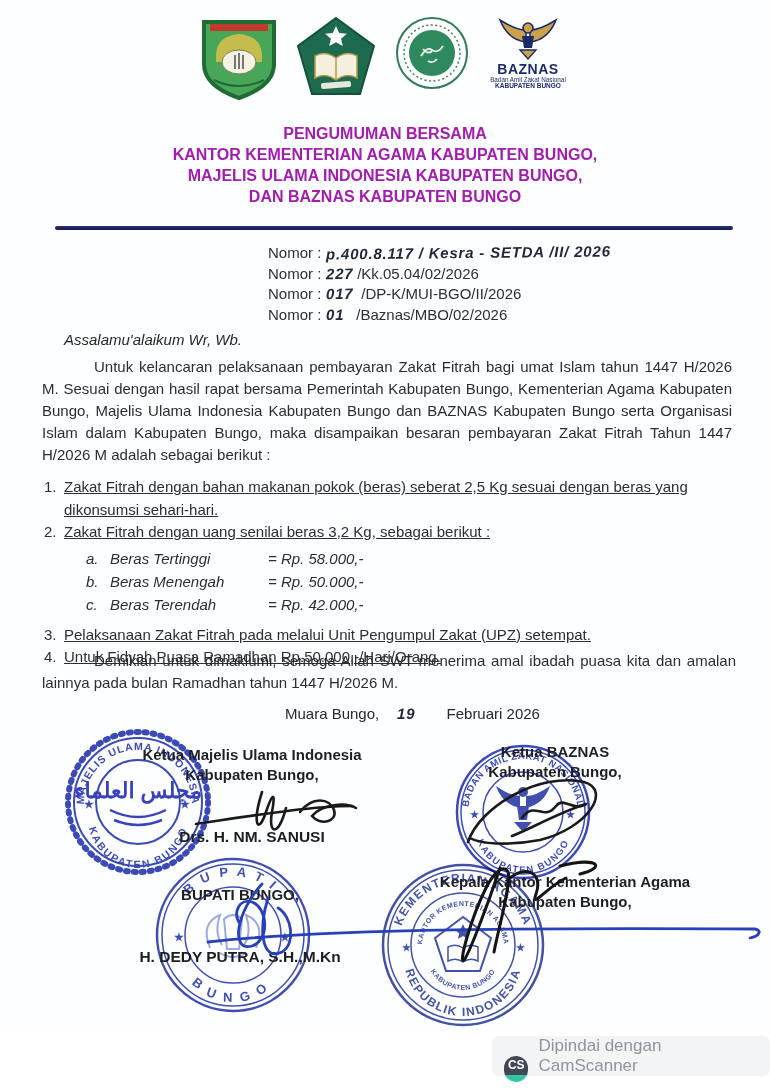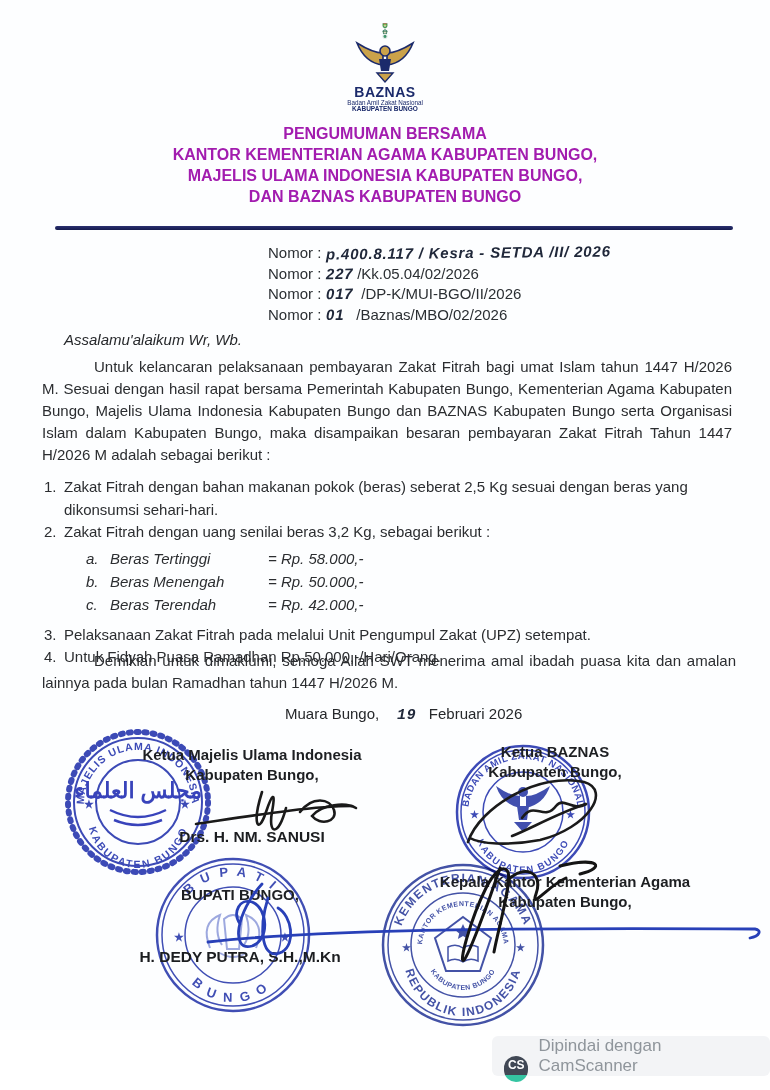--- a/index.html
+++ b/index.html
@@ -3,22 +3,22 @@
 <meta charset="utf-8">
 <style>
   * { margin:0; padding:0; box-sizing:border-box; }
   html,body { background:#ffffff; }
   .page {
     position:relative; width:770px; height:1090px; margin:0 auto;
     background:#fdfeff; overflow:hidden;
     font-family:"Liberation Sans", sans-serif; color:#2b2d30;
   }
   
-  .logo-row { position:absolute; top:23px; left:200px; width:370px; height:90px;
-    display:flex; align-items:center; justify-content:space-between;flex-direction:column; }
+  .logo-row { position:absolute; top:16px; left:200px; width:370px; height:90px;
+    display:flex; align-items:flex-start; justify-content:space-between; }
   .baznas-logo-text { text-align:center; color:#1b2a6b; line-height:1.05; }
   .baznas-logo-text .big { font-size:14px; font-weight:bold; letter-spacing:0.5px; }
   .baznas-logo-text .sub { font-size:6.3px; }
   .baznas-logo-text .sub2 { font-size:6.5px; font-weight:bold; }
   
   .title { position:absolute; top:123px; left:0; width:770px; text-align:center;
     color:#a21caf; font-weight:bold; font-size:16px; line-height:21px; }
   .divider { position:absolute; top:226px; left:55px; width:678px; height:4px;
     background:linear-gradient(#2a3070,#141a4d); border-radius:2px; }
   
@@ -26,29 +26,29 @@
   .nomor .row { white-space:nowrap; }
   .hand { font-style:italic; font-weight:600; letter-spacing:0.8px; color:#20283a;
     display:inline-block; transform:rotate(-0.6deg); }
   
   .salutation { position:absolute; top:331px; left:64px; font-size:15px; font-style:italic; color:#26282b;text-align:right; }
   .para1 { position:absolute; top:356px; left:42px; width:690px; font-size:15px;
     line-height:22px; text-align:justify; text-indent:52px; color:#2b2d30; }
   .list { position:absolute; top:476px; left:44px; width:696px; font-size:15px; line-height:22.5px; }
   .li { display:flex; }
   .li .no { width:20px; flex:none; }
-  .li .txt { flex:1; }
+  .li .txt { flex:1;text-decoration:underline; }
   .rice { margin:3px 0 8px 42px; font-style:italic; }
   .rice .rrow { display:flex; line-height:23px; }
   .rice .rl { width:24px; }
   .rice .rn { width:158px; }
   .closing { position:absolute; top:650px; left:42px; width:694px; font-size:15px;
     line-height:22px; text-align:justify; text-indent:52px; }
   .dateline { position:absolute; top:705px; left:285px; font-size:15px; color:#26282b; }
-  .dateline .hand { margin:0 12px 0 18px;font-family:Liberation Mono, monospace; }
+  .dateline .hand { margin:0 31px 0 18px; }
   
   .sigtitle { position:absolute; text-align:center; font-weight:bold; font-size:15px;
     line-height:20px; color:#1d1f22; z-index:3; }
   .signame { position:absolute; text-align:center; font-weight:bold; font-size:15.5px;
     color:#1b1d20; z-index:3; }
   
   .stamp { position:absolute; z-index:2; mix-blend-mode:multiply; opacity:0.92; }
   .stamp text { font-family:"Liberation Sans", sans-serif; font-weight:bold; }
   
   .sig-overlay { position:absolute; left:0; top:0; z-index:4; pointer-events:none; }

